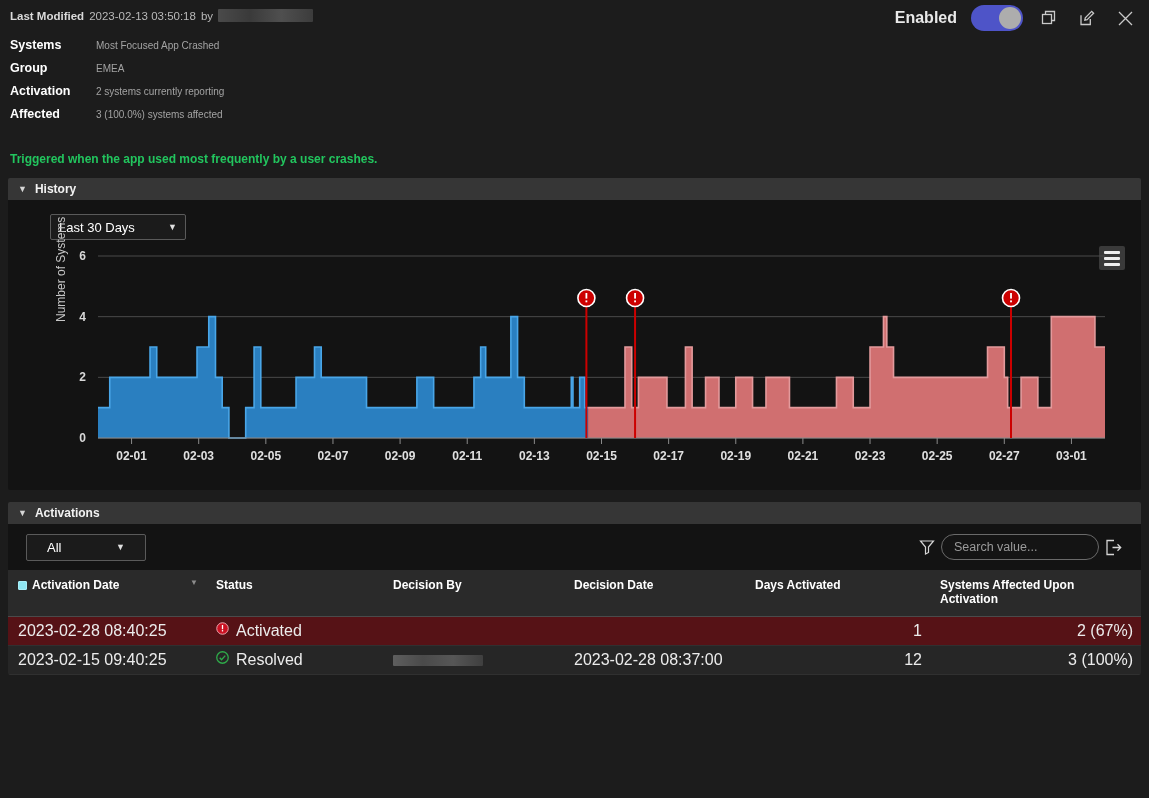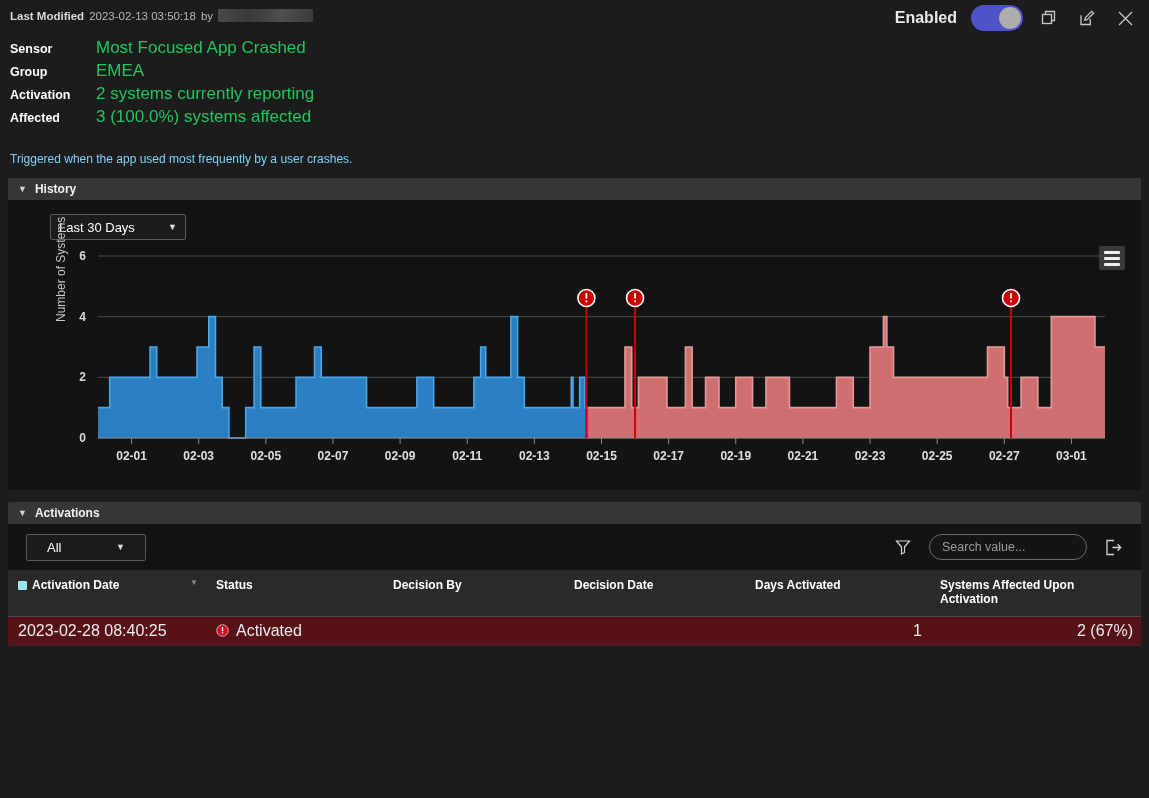--- a/index.html
+++ b/index.html
@@ -49,22 +49,22 @@
   .icon-btn {
     width: 24px; height: 24px; cursor: pointer;
     display: flex; align-items: center; justify-content: center;
     color: #c9c9c9;
   }
 
   
   .meta { margin: 16px 0 0 10px; }
   .meta-row { display: flex; height: 23px; align-items: baseline; }
   .meta-key { width: 86px; font-size: 12.5px; font-weight: bold; color: #ffffff; }
-  .meta-val { font-size: 17px; color: #22c55e; }
-  .desc { margin: 22px 0 0 10px; font-size: 12px; color: #7dd3fc; }
+  .meta-val { font-size: 10px; color: #a3a3a3; }
+  .desc { margin: 22px 0 0 10px; font-size: 12px; color: #22c55e; font-weight: bold; }
 
   
   .panel { margin: 12px 8px 0 8px; border-radius: 2px; overflow: hidden; }
   .panel-head {
     background: #363636; height: 22px; display: flex; align-items: center;
     padding-left: 10px; gap: 8px; cursor: pointer;
   }
   .caret { font-size: 9px; color: #d6d6d6; line-height: 1; }
   .panel-title { font-size: 12px; font-weight: bold; color: #f2f2f2; }
   .panel-body { background: #131313; }
@@ -95,21 +95,21 @@
 
   
   .act-toolbar { height: 46px; display: flex; align-items: center; padding: 0 16px 0 18px; position: relative; }
   .all-select {
     width: 120px; height: 27px; background: #1b1b1b;
     border: 1px solid #5a5a5a; border-radius: 2px;
     display: flex; align-items: center; justify-content: space-between;
     padding: 0 20px; font-size: 13px; color: #ffffff; cursor: pointer;
   }
   .all-select .arrow { font-size: 9px; color: #e0e0e0; }
-  .toolbar-right { margin-left: auto; display: flex; align-items: center; gap: 14px; }
+  .toolbar-right { margin-left: auto; display: flex; align-items: center; gap: 2px; }
   .search-box {
     width: 158px; height: 26px; background: #141414;
     border: 1px solid #6a6a6a; border-radius: 13px;
     padding: 0 12px; font-size: 12.5px; color: #e6e6e6;
     outline: none; font-family: "Liberation Sans", sans-serif;
   }
   .search-box::placeholder { color: #9a9a9a; }
 
   
   table.act { width: 100%; border-collapse: collapse; table-layout: fixed; }
@@ -124,21 +124,21 @@
   }
   tr.row-alert td { background: #561216; }
   tr.row-normal td { background: #262626; }
   .num { text-align: right; }
   .pin {
     display: inline-block; width: 9px; height: 9px; background: #8fe6f2;
     border: 1px solid #a8eef8; border-radius: 1px; margin-right: 5px;
     vertical-align: middle;
   }
   .sort-caret { position: absolute; right: 8px; top: 8px; font-size: 8px; color: #8c8c8c; }
-  .status-cell { display: flex; align-items: center; gap: 7px; }
+  .status-cell { display: flex; align-items: flex-start; gap: 7px; }
   .st-icon { width: 13px; height: 13px; flex: none; }
   .cell-redact {
     display: inline-block; width: 90px; height: 11px;
     background: linear-gradient(90deg,#5e5e5e,#4a4a4a,#565656,#3f3f3f);
     border-radius: 1px; filter: blur(0.4px); vertical-align: middle;
   }
 </style>
 </head>
 <body>
 
@@ -170,21 +170,21 @@
     <div class="icon-btn">
       <svg width="19" height="19" viewBox="0 0 19 19" fill="none" stroke="#c9c9c9" stroke-width="1.3">
         <path d="M3 3l13 13M16 3L3 16"></path>
       </svg>
     </div>
   </div>
 </div>
 
 <div class="meta">
   <div class="meta-row">
-    <div class="meta-key">Sensor</div>
+    <div class="meta-key">Systems</div>
     <div class="meta-val">Most Focused App Crashed</div>
   </div>
   <div class="meta-row">
     <div class="meta-key">Group</div>
     <div class="meta-val">EMEA</div>
   </div>
   <div class="meta-row">
     <div class="meta-key">Activation</div>
     <div class="meta-val">2 systems currently reporting</div>
   </div>
@@ -340,16 +340,32 @@
                 <rect x="6.3" y="8.7" width="1.4" height="1.5" fill="#fff"></rect>
               </svg>
               <span>Activated</span>
             </span>
           </td>
           <td></td>
           <td></td>
           <td class="num">1</td>
           <td class="num">2 (67%)</td>
         </tr>
+        <tr class="row-normal">
+          <td>2023-02-15 09:40:25</td>
+          <td>
+            <span class="status-cell">
+              <svg class="st-icon" viewBox="0 0 14 14">
+                <circle cx="7" cy="7" r="6.2" fill="none" stroke="#2faa4a" stroke-width="1.4"></circle>
+                <path d="M4 7.2l2 2.1 4-4.3" fill="none" stroke="#2faa4a" stroke-width="1.5"></path>
+              </svg>
+              <span>Resolved</span>
+            </span>
+          </td>
+          <td><span class="cell-redact"></span></td>
+          <td>2023-02-28 08:37:00</td>
+          <td class="num">12</td>
+          <td class="num">3 (100%)</td>
+        </tr>
       </tbody>
     </table>
   </div>
 </div>
 
 </body></html>

